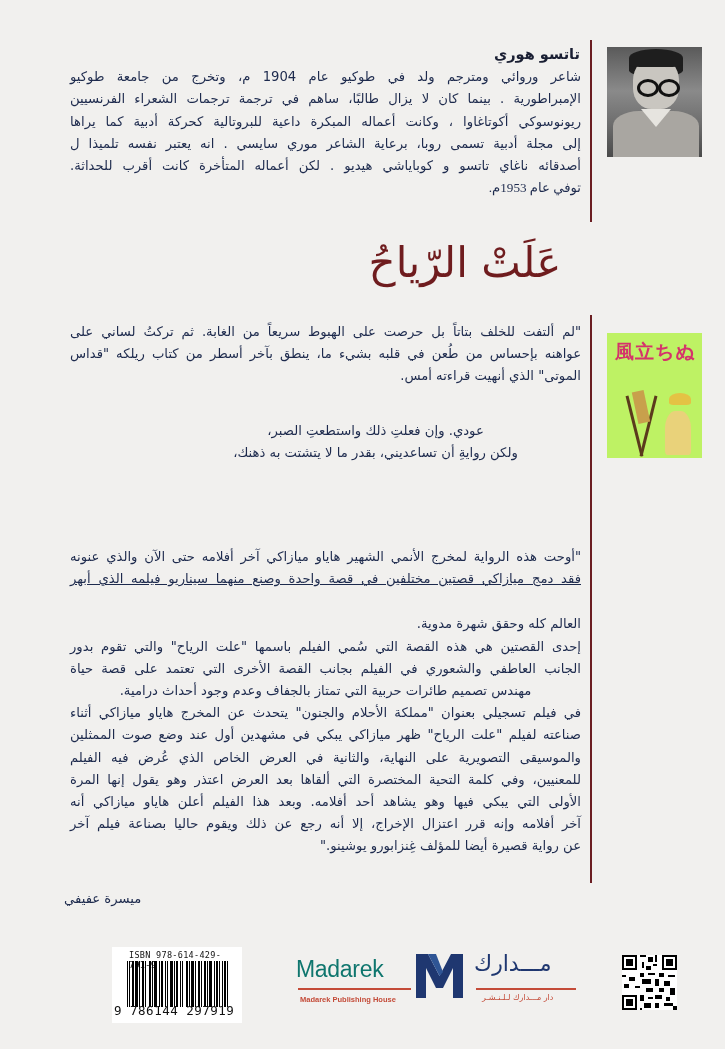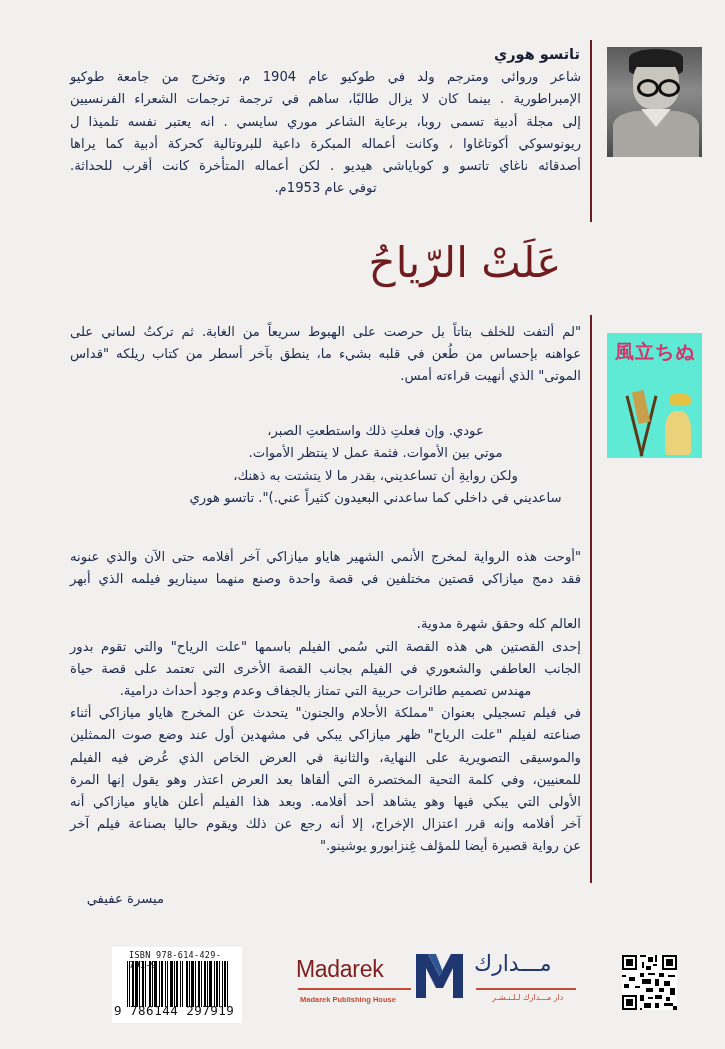--- a/index.html
+++ b/index.html
@@ -22,21 +22,21 @@
     }
     .photo .head { position:absolute; left:26px; top:10px; width:46px; height:52px; border-radius:45% 45% 40% 40%; background:#c9c6c0; }
     .photo .hair { position:absolute; left:22px; top:4px; width:54px; height:24px; border-radius:50% 50% 20% 20%; background:#1e1e1e; }
     .photo .glass { position:absolute; top:32px; width:16px; height:12px; border:3px solid #111; border-radius:50%; }
     .photo .body { position:absolute; left:6px; top:64px; width:86px; height:50px; border-radius:30% 30% 0 0; background:#a9a6a1; }
     .photo .collar { position:absolute; left:34px; top:62px; width:30px; height:18px; background:#e6e4df; clip-path:polygon(0 0,100% 0,50% 100%); }
 
     
     .poster {
       left:607px; top:333px; width:95px; height:125px;
-      background:#5eead4; overflow:hidden;
+      background:#bef264; overflow:hidden;
     }
     .poster .ptitle { position:absolute; left:8px; top:6px; font-size:19px; font-weight:bold; color:#d5336b; letter-spacing:1px; font-family:"DejaVu Serif", serif; }
     .poster .easel1 { position:absolute; left:26px; top:62px; width:3px; height:62px; background:#5b3a1c; transform:rotate(-14deg); }
     .poster .easel2 { position:absolute; left:40px; top:62px; width:3px; height:62px; background:#5b3a1c; transform:rotate(14deg); }
     .poster .canvas { position:absolute; left:28px; top:58px; width:12px; height:32px; background:#c8a04c; transform:rotate(-12deg); }
     .poster .girl { position:absolute; left:58px; top:78px; width:26px; height:44px; background:#e9d27a; border-radius:40% 40% 10% 10%; }
     .poster .hat { position:absolute; left:62px; top:60px; width:22px; height:12px; background:#e4c244; border-radius:50% 50% 20% 20%; }
 
     .name-title { font-weight:bold; font-size:14.5px; color:#1a1f33; }
     .bio { font-size:13.2px; line-height:22.3px; }
@@ -48,27 +48,27 @@
     .poem { font-size:13.2px; line-height:22.4px; text-align:center; }
 
     
     .barcode-box { left:112px; top:947px; width:130px; height:76px; background:#fff; }
     .isbn-top { font-family:"DejaVu Sans Mono", monospace; font-size:8.5px; letter-spacing:0.3px; color:#111; position:absolute; left:17px; top:3px; }
     .bars { position:absolute; left:15px; top:14px; height:46px; display:flex; align-items:stretch; }
     .bars span { display:block; background:#000; height:100%; }
     .isbn-bottom { font-family:"DejaVu Sans Mono", monospace; font-size:12.5px; color:#111; position:absolute; left:2px; top:56px; letter-spacing:0.5px; background:transparent; }
 
     
-    .logo-en { left:296px; top:956px; font-size:23px; color:#7f1d1d; font-family:"Liberation Sans", sans-serif; letter-spacing:-0.3px; }
+    .logo-en { left:296px; top:956px; font-size:23px; color:#0f766e; font-family:"Liberation Sans", sans-serif; letter-spacing:-0.3px; }
     .logo-en-line { left:298px; top:988px; width:113px; height:2px; background:#c44b38; }
     .logo-en-sub { left:300px; top:995px; font-size:7.5px; color:#c44b38; font-family:"Liberation Sans", sans-serif; font-weight:bold; }
     .logo-m { left:416px; top:954px; width:47px; height:44px; }
     .logo-ar { left:474px; top:951px; font-size:22px; color:#1f3770; direction:rtl; font-family:"DejaVu Sans", sans-serif; }
     .logo-ar-line { left:476px; top:988px; width:100px; height:2px; background:#c44b38; }
-    .logo-ar-sub { left:492px; top:993px; font-size:8px; color:#c44b38; direction:rtl; }
+    .logo-ar-sub { left:482px; top:993px; font-size:8px; color:#c44b38; direction:rtl; }
 
     .qr { left:622px; top:955px; width:55px; height:55px; background:#fff; }
   </style>
 </head>
 <body>
 
 <div class="vrule" style="left:590px; top:40px; height:182px;"></div>
 
 <div class="abs photo">
   <div class="hair"></div>
@@ -78,24 +78,24 @@
   <div class="glass" style="left:51px;"></div>
   <div class="body"></div>
   <div class="collar"></div>
 </div>
 
 <div class="abs rtl name-title" style="left:430px; top:46px; width:150px; text-align:right;">تاتسو هوري</div>
 
 <div class="abs rtl bio" style="left:70px; top:66px; width:511px;">
   <div style="text-align-last:justify;">شاعر وروائي ومترجم ولد في طوكيو عام 1904 م، وتخرج من جامعة طوكيو</div>
   <div style="text-align-last:justify;">الإمبراطورية . بينما كان لا يزال طالبًا، ساهم في ترجمة ترجمات الشعراء الفرنسيين</div>
+  <div style="text-align-last:justify;">ريونوسوكي أكوتاغاوا ، وكانت أعماله المبكرة داعية للبروتالية كحركة أدبية كما يراها</div>
   <div style="text-align-last:justify;">إلى مجلة أدبية تسمى روبا، برعاية الشاعر موري سايسي . انه يعتبر نفسه تلميذا ل</div>
-  <div style="text-align-last:justify;">ريونوسوكي أكوتاغاوا ، وكانت أعماله المبكرة داعية للبروتالية كحركة أدبية كما يراها</div>
   <div style="text-align-last:justify;">أصدقائه ناغاي تاتسو و كوباياشي هيديو . لكن أعماله المتأخرة كانت أقرب للحداثة.</div>
-  <div style="text-align:center;">توفي عام 1953م.</div>
+  <div style="text-align:right;font-family:Liberation Serif, serif;">توفي عام 1953م.</div>
 </div>
 
 <div class="abs book-title" style="left:330px; top:238px; width:270px;">عَلَتْ الرّياحُ</div>
 
 <div class="vrule" style="left:590px; top:315px; height:568px;"></div>
 
 <div class="abs poster">
   <div class="ptitle">風立ちぬ</div>
   <div class="easel1"></div>
   <div class="easel2"></div>
@@ -105,42 +105,40 @@
 </div>
 
 <div class="abs rtl para" style="left:70px; top:321px; width:511px;">
   <div style="text-align-last:justify;">"لم ألتفت للخلف بتاتاً بل حرصت على الهبوط سريعاً من الغابة. ثم تركتُ لساني على</div>
   <div style="text-align-last:justify;">عواهنه بإحساس من طُعن في قلبه بشيء ما، ينطق بآخر أسطر من كتاب ريلكه "قداس</div>
   <div style="text-align:right;">الموتى" الذي أنهيت قراءته أمس.</div>
 </div>
 
 <div class="abs rtl poem" style="left:170px; top:420px; width:411px;">
   <div>عودي. وإن فعلتِ ذلك واستطعتِ الصبر،</div>
-  <div>موتي بين الأموات. فثمة عمل لا ينتظر الأموات.</div>
   <div>ولكن روايةِ أن تساعديني، بقدر ما لا يتشتت به ذهنك،</div>
-  <div>ساعديني في داخلي كما ساعدني البعيدون كثيراً عني.)". تاتسو هوري</div>
 </div>
 
 <div class="abs rtl para" style="left:70px; top:546px; width:511px;">
   <div style="text-align-last:justify;">"أوحت هذه الرواية لمخرج الأنمي الشهير هاياو ميازاكي آخر أفلامه حتى الآن والذي عنونه</div>
-  <div style="text-align-last:justify;">فقد دمج ميازاكي قصتين مختلفين في قصة واحدة وصنع منهما سيناريو فيلمه الذي أبهر</div>
+  <div style="text-align-last:justify;text-decoration:underline;">فقد دمج ميازاكي قصتين مختلفين في قصة واحدة وصنع منهما سيناريو فيلمه الذي أبهر</div>
   <div style="text-align:right;margin-top:23px;">العالم كله وحقق شهرة مدوية.</div>
   <div style="text-align-last:justify;">إحدى القصتين هي هذه القصة التي سُمي الفيلم باسمها "علت الرياح" والتي تقوم بدور</div>
   <div style="text-align-last:justify;">الجانب العاطفي والشعوري في الفيلم بجانب القصة الأخرى التي تعتمد على قصة حياة</div>
   <div style="text-align:center;">مهندس تصميم طائرات حربية التي تمتاز بالجفاف وعدم وجود أحداث درامية.</div>
   <div style="text-align-last:justify;">في فيلم تسجيلي بعنوان "مملكة الأحلام والجنون" يتحدث عن المخرج هاياو ميازاكي أثناء</div>
   <div style="text-align-last:justify;">صناعته لفيلم "علت الرياح" ظهر ميازاكي يبكي في مشهدين أول عند وضع صوت الممثلين</div>
   <div style="text-align-last:justify;">والموسيقى التصويرية على النهاية، والثانية في العرض الخاص الذي عُرض فيه الفيلم</div>
   <div style="text-align-last:justify;">للمعنيين، وفي كلمة التحية المختصرة التي ألقاها بعد العرض اعتذر وهو يقول إنها المرة</div>
   <div style="text-align-last:justify;">الأولى التي يبكي فيها وهو يشاهد أحد أفلامه. وبعد هذا الفيلم أعلن هاياو ميازاكي أنه</div>
   <div style="text-align-last:justify;">آخر أفلامه وإنه قرر اعتزال الإخراج، إلا أنه رجع عن ذلك ويقوم حاليا بصناعة فيلم آخر</div>
   <div style="text-align:right;">عن رواية قصيرة أيضا للمؤلف غِنزابورو يوشينو."</div>
 </div>
 
-<div class="abs rtl para" style="left:74px; top:888px; width:90px; text-align:right;">ميسرة عفيفي</div>
+<div class="abs rtl para" style="left:64px; top:888px; width:90px; text-align:left;">ميسرة عفيفي</div>
 
 <div class="abs barcode-box">
   <div class="isbn-top">ISBN 978-614-429-791-9</div>
   <div class="bars">
     <span style="width:1px;margin-right:1px"></span>
       <span style="width:1px;margin-right:2px"></span>
     <span style="width:2px;margin-right:1px"></span>
       <span style="width:3px;margin-right:1px"></span>
     <span style="width:1px;margin-right:2px"></span>
       <span style="width:2px;margin-right:1px"></span>

